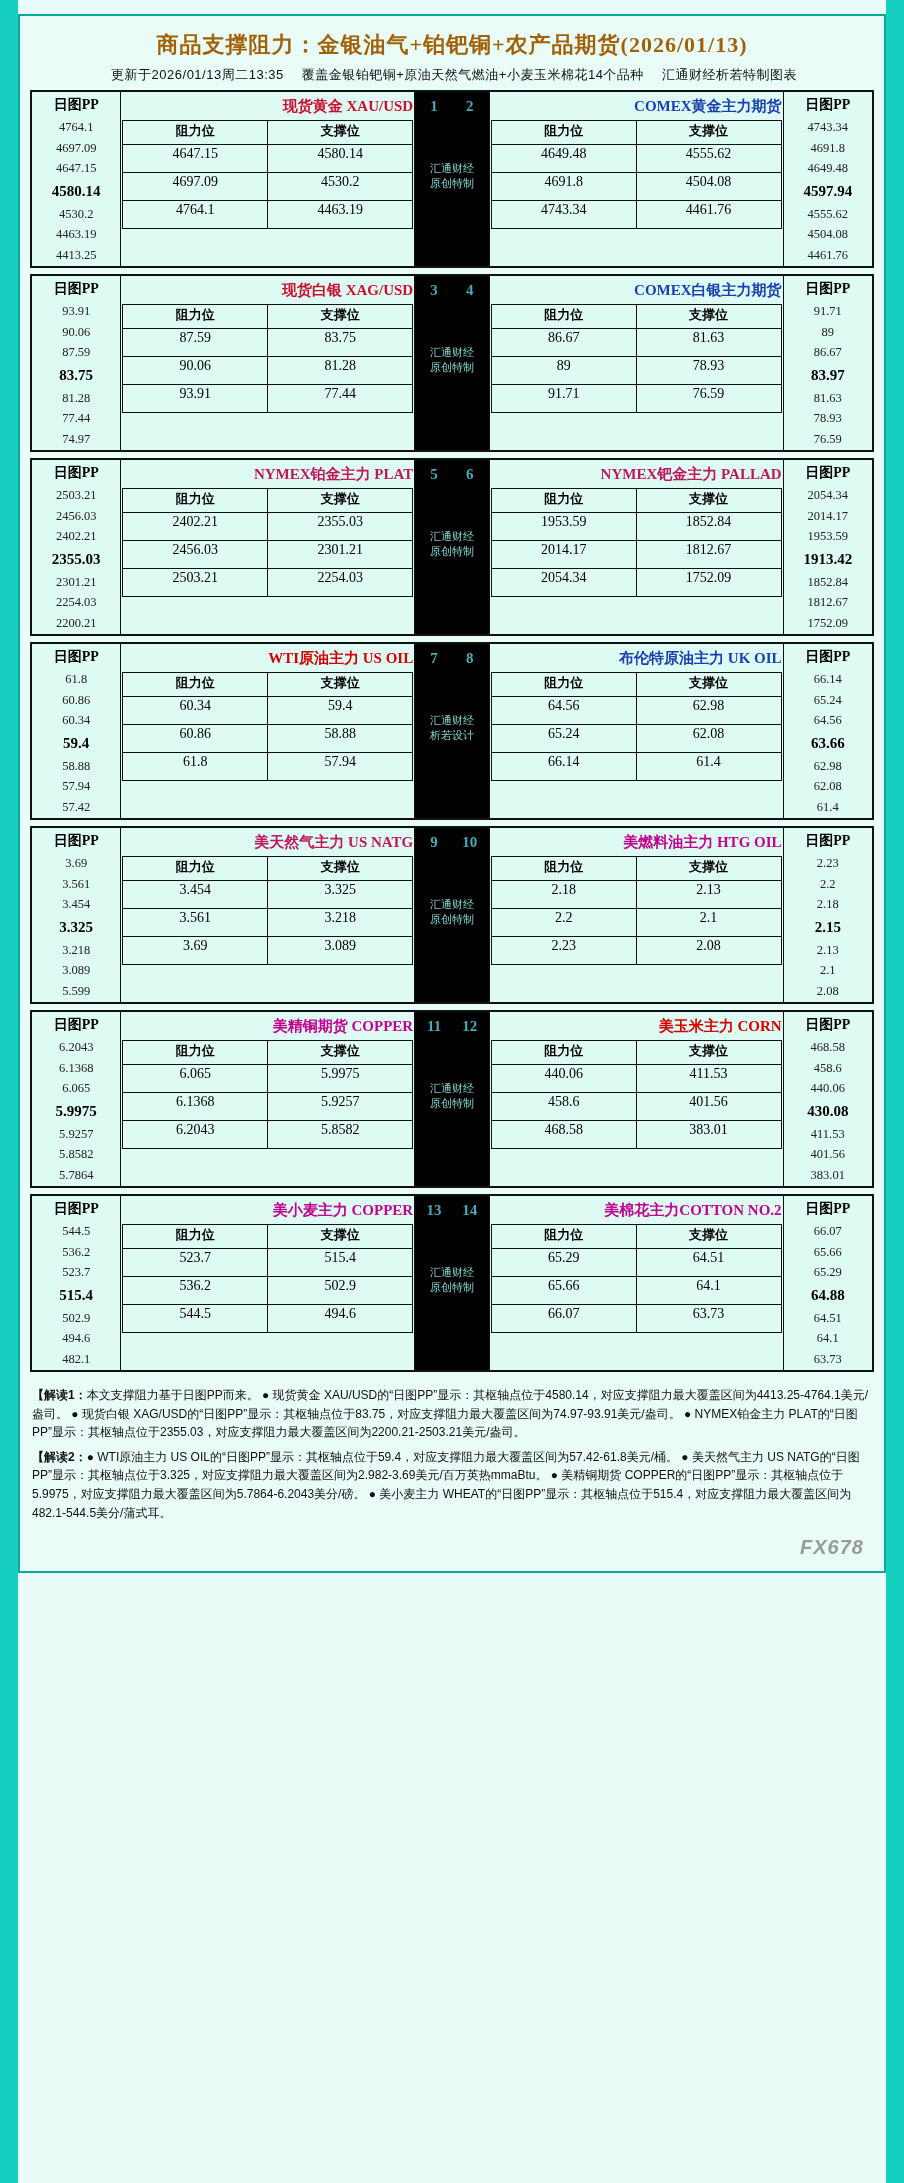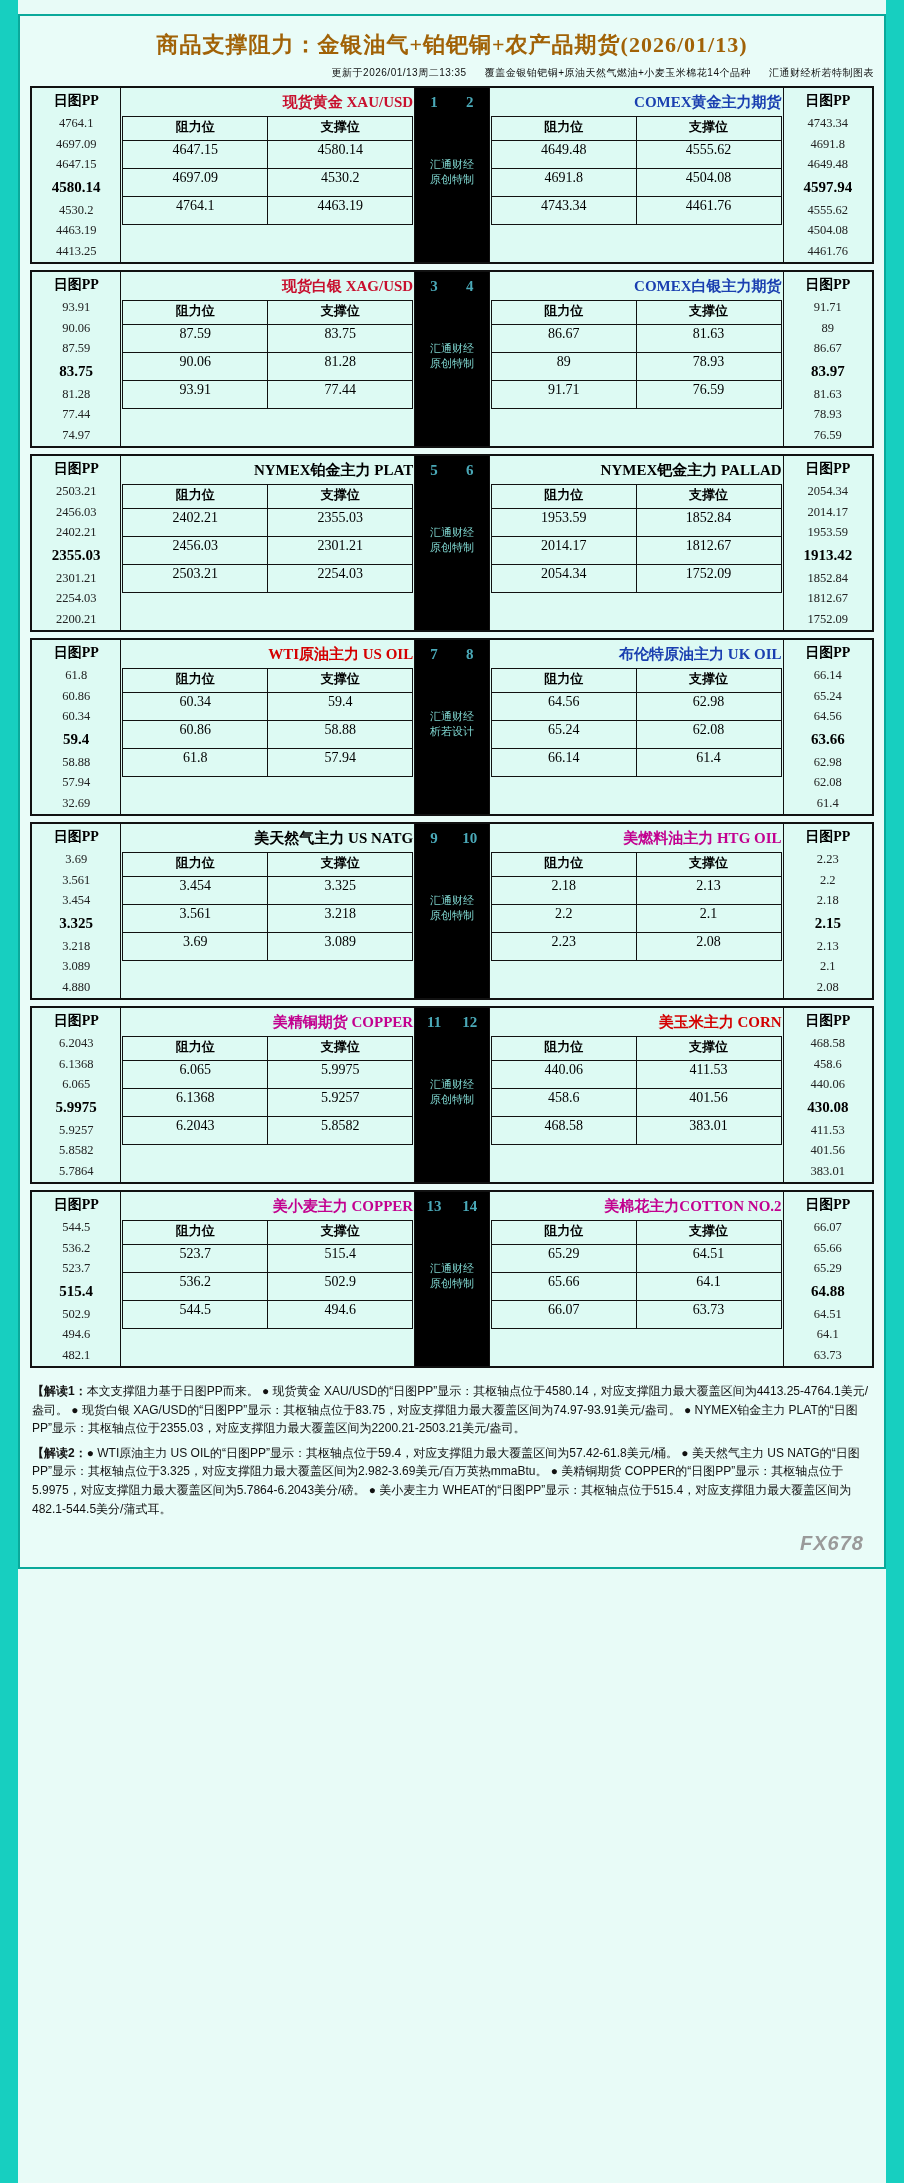--- a/index.html
+++ b/index.html
@@ -23,22 +23,22 @@
   .title {
     text-align: center;
     color: #a16207;
     font-size: 22px;
     font-weight: bold;
     letter-spacing: 1px;
     padding: 6px 0 2px 0;
     font-family: "Liberation Serif", serif;
   }
   .subtitle {
-    text-align: right;
-    font-size: 10px;
+    text-align: center;
+    font-size: 13px;
     color: #111;
     padding: 4px 0 6px 4px;
     letter-spacing: 0.5px;
   }
   .subtitle .sp { display: inline-block; width: 18px; }
   .outer {
     border: 2px solid #111;
     border-collapse: collapse;
     width: 100%;
     table-layout: fixed;
@@ -49,21 +49,21 @@
 
   .hdrcell {
     text-align: right;
     font-size: 15px;
     font-weight: bold;
     font-family: "Liberation Serif", serif;
     padding: 4px 0;
   }
   .name-gold { color: #c8102e; }
   .name-blue { color: #1a3fb0; }
-  .name-purple { color: #000000; }
+  .name-purple { color: #be185d; }
   .name-magenta { color: #c2008f; }
   .name-red { color: #d40000; }
 
   .colLevels { width: 100%; border-collapse: collapse; table-layout: fixed; }
   .colLevels td {
     border: 1px solid #111;
     height: 28px;
     text-align: center;
     font-size: 14px;
     font-family: "Liberation Serif", serif;
@@ -522,21 +522,21 @@
                     <tr>
                       <td class="pivot">59.4</td>
                     </tr>
                     <tr>
                       <td class="">58.88</td>
                     </tr>
                     <tr>
                       <td class="">57.94</td>
                     </tr>
                     <tr>
-                      <td class="">32.69</td>
+                      <td class="">57.42</td>
                     </tr>
                   </tbody>
                 </table>
               </td>
               <td style="width:268px;">
                 <div class="hdrcell name-red">WTI原油主力 US OIL</div>
                 <table class="colLevels">
                   <tbody>
                     <tr>
                       <td class="hdr">阻力位</td>
@@ -638,21 +638,21 @@
                     <tr>
                       <td class="pivot">3.325</td>
                     </tr>
                     <tr>
                       <td class="">3.218</td>
                     </tr>
                     <tr>
                       <td class="">3.089</td>
                     </tr>
                     <tr>
-                      <td class="">4.880</td>
+                      <td class="">5.599</td>
                     </tr>
                   </tbody>
                 </table>
               </td>
               <td style="width:268px;">
                 <div class="hdrcell name-purple">美天然气主力 US NATG</div>
                 <table class="colLevels">
                   <tbody>
                     <tr>
                       <td class="hdr">阻力位</td>

